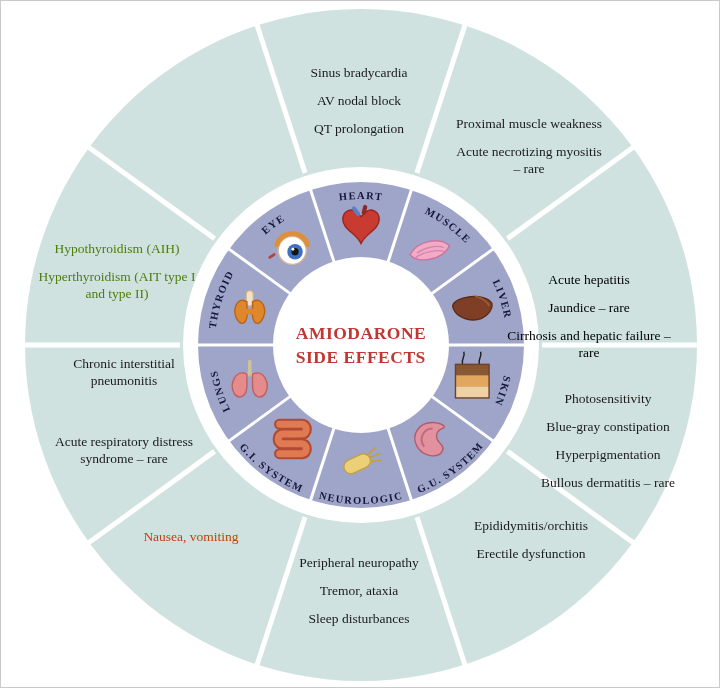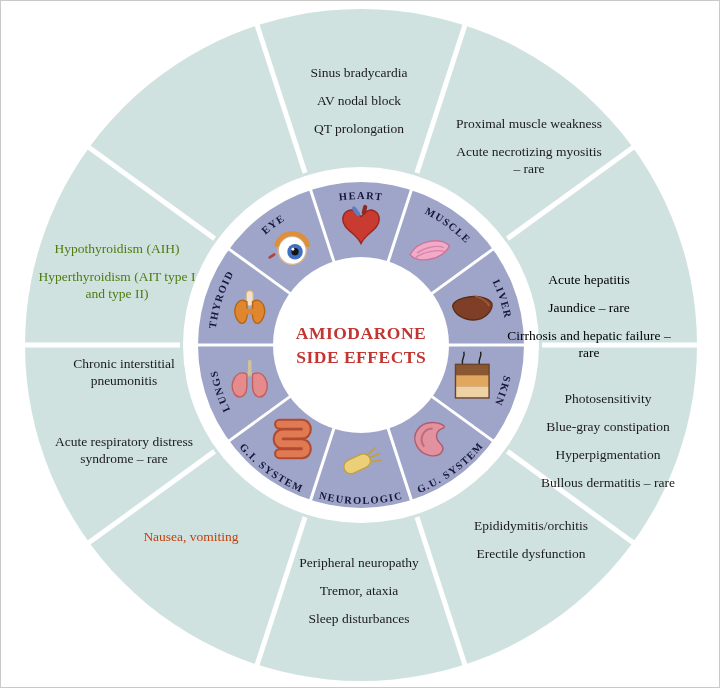--- a/index.html
+++ b/index.html
@@ -11,21 +11,21 @@
   #wheel-svg{position:absolute;left:0;top:0;}
   #wheel-svg text{font-family:"Liberation Serif",serif;font-weight:600;}
   .fx{
     position:absolute;transform:translate(-50%,-50%);
     display:flex;flex-direction:column;gap:11px;
     text-align:center;font-size:13.5px;color:#1b1b1b;
   }
   .fx .item{line-height:1.25;}
   .center-title{
     position:absolute;left:360px;top:344px;transform:translate(-50%,-50%);
-    text-align:right;color:#c23530;font-weight:bold;font-size:17.5px;
+    text-align:left;color:#c23530;font-weight:bold;font-size:17.5px;
     letter-spacing:0.5px;white-space:nowrap;
   }
   .center-title .ct-line{margin:3px 0;}
 </style>
 </head>
 <body>
 
 <div class="stage">
 
   <svg id="wheel-svg" viewBox="0 0 720 688" width="720" height="688">

